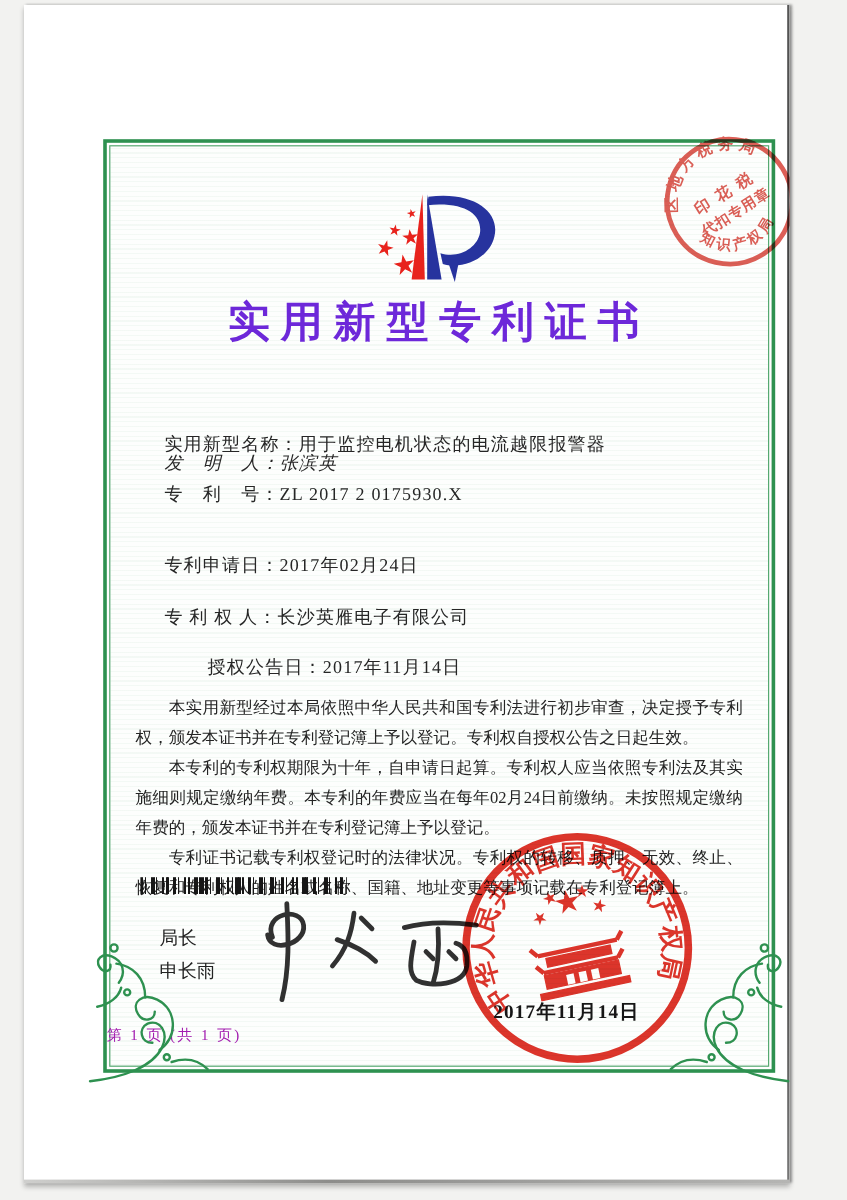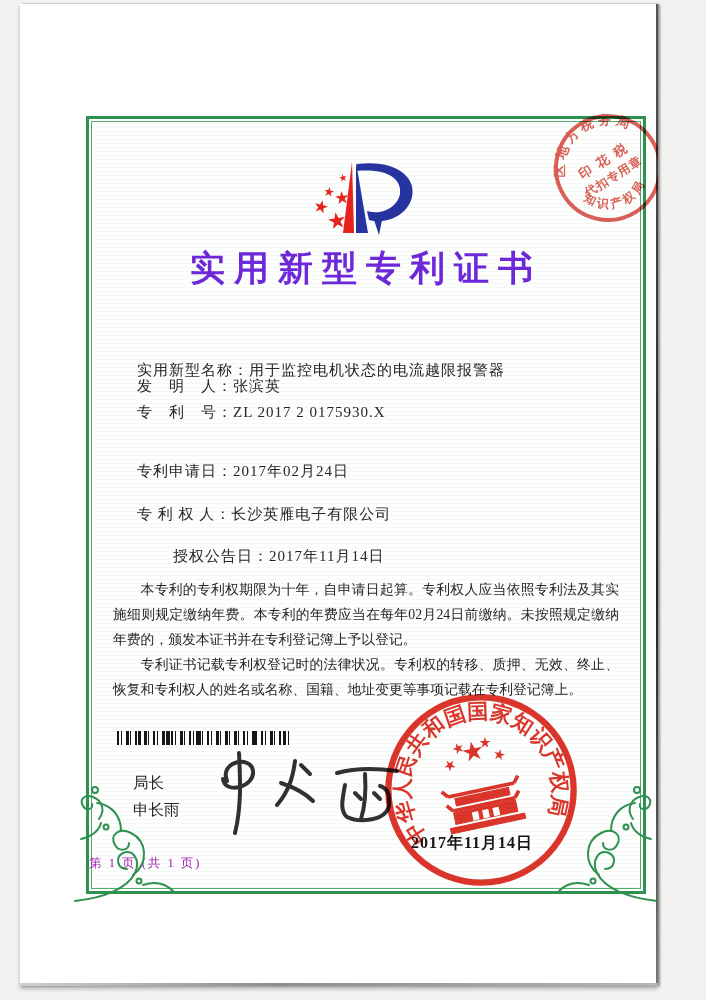--- a/index.html
+++ b/index.html
@@ -32,21 +32,21 @@
     font-size:14.5px;letter-spacing:3px;color:#2c2c2c;
   }
   .logo{position:absolute;left:204px;top:34px;width:160px;height:92px;}
   .title{
     position:absolute;left:0;top:126px;width:100%;text-align:center;
     font-size:35px;font-weight:700;letter-spacing:9px;color:#6d28d9;
   }
   .fields{position:absolute;left:48px;top:0;width:480px;}
   .field-row{position:absolute;white-space:nowrap;font-size:15px;color:#262626;letter-spacing:1px;}
   .field-row:nth-child(1){top:206px;margin-top:36px;}
-  .field-row:nth-child(2){top:258px;}
+  .field-row:nth-child(2){top:258px;font-style:italic;}
   .field-row:nth-child(3){top:284px;}
   .field-row:nth-child(4){top:343px;}
   .field-row:nth-child(5){top:386px;text-align:right;}
   .field-row:nth-child(6){top:428px;margin-left:36px;}
   .paragraphs{
     position:absolute;left:24px;top:458px;width:506px;
     font-size:13.8px;line-height:25px;color:#242424;text-align:justify;
   }
   .paragraphs p{margin:0;text-indent:2em;}
   .barcode{
@@ -144,20 +144,21 @@
       </div>
       <div class="field-row">
         <span>专 利 权 人：</span><span>长沙英雁电子有限公司</span>
       </div>
       <div class="field-row">
         <span>授权公告日：</span><span>2017年11月14日</span>
       </div>
     </div>
 
     <div class="paragraphs">
+      <p>本实用新型经过本局依照中华人民共和国专利法进行初步审查，决定授予专利权，颁发本证书并在专利登记簿上予以登记。专利权自授权公告之日起生效。</p>
       <p>本专利的专利权期限为十年，自申请日起算。专利权人应当依照专利法及其实施细则规定缴纳年费。本专利的年费应当在每年02月24日前缴纳。未按照规定缴纳年费的，颁发本证书并在专利登记簿上予以登记。</p>
       <p>专利证书记载专利权登记时的法律状况。专利权的转移、质押、无效、终止、恢复和专利权人的姓名或名称、国籍、地址变更等事项记载在专利登记簿上。</p>
     </div>
 
     <div class="barcode"></div>
 
     <div class="signer">
       <div>局长</div>
       <div>申长雨</div>
     </div>

